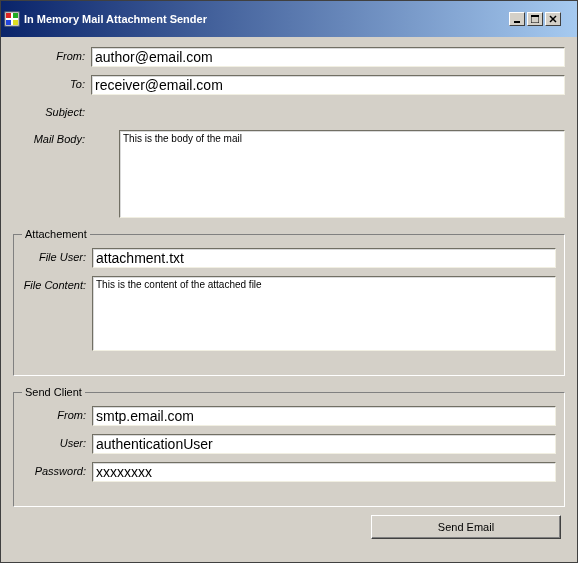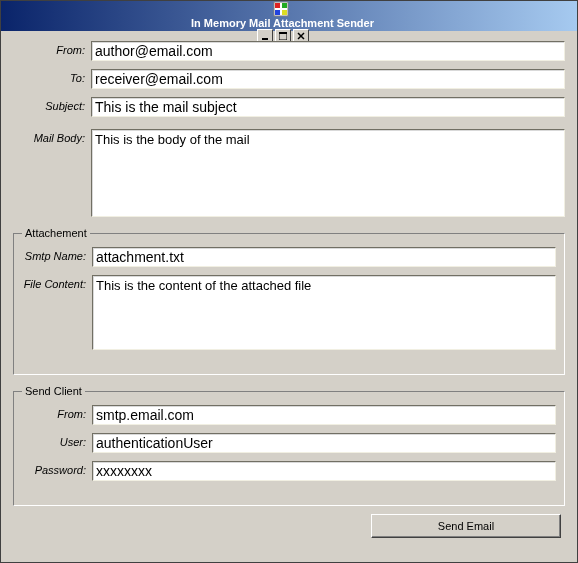--- a/index.html
+++ b/index.html
@@ -14,27 +14,26 @@
     overflow: hidden;
   }
   .window {
     width: 578px;
     height: 563px;
     background: #d4d0c8;
     border: 1px solid #404040;
     position: relative;
   }
   .titlebar {
-    height: 30px;
+    height: 36px;
     background: linear-gradient(to right, #0a246a, #a6caf0);
     display: flex;
     align-items: center;
     padding: 0 16px 0 3px;
     color: #fff;
-    flex-direction: column;
   }
   .titlebar .app-icon {
     width: 16px;
     height: 16px;
     margin-right: 4px;
     display: inline-block;
     position: relative;
   }
   .titlebar .app-icon svg { display:block; }
   .titlebar .title-text {
@@ -91,21 +90,21 @@
     outline: none;
     box-shadow: inset 1px 1px 0 rgba(0,0,0,0.15);
   }
   .textarea-input {
     flex: 1;
     background: #fff;
     border: 1px solid #716f64;
     border-right-color:#f1efe2;
     border-bottom-color:#f1efe2;
     font-family: Tahoma, Arial, sans-serif;
-    font-size: 13px;
+    font-size: 10px;
     padding: 2px 3px;
     outline: none;
     resize: none;
     overflow-y: scroll;
     box-shadow: inset 1px 1px 0 rgba(0,0,0,0.15);
   }
   .mailbody { height: 88px; }
   .filecontent { height: 75px; }
   fieldset.group {
     border: 1px solid #fff;
@@ -187,32 +186,31 @@
       <input class="text-input" type="text" value="author@email.com" style="">
     </div>
 
     <div class="row">
       <div class="label">To:</div>
       <input class="text-input" type="text" value="receiver@email.com" style="">
     </div>
 
     <div class="row">
       <div class="label">Subject:</div>
-      <input class="text-input" type="text" value="This is the mail subject" style="">
-    </div>
-
-    <div class="row" style="margin-top:12px;">
+    </div>
+
+    <div class="row" style="margin-top:12px;gap:28px;">
       <div class="label">Mail Body:</div>
       <textarea class="textarea-input mailbody" style="">This is the body of the mail</textarea>
     </div>
 
     <fieldset class="group">
       <legend>Attachement</legend>
       <div class="row">
-        <div class="label" style="width:74px;">Smtp Name:</div>
+        <div class="label" style="width:74px;">File User:</div>
         <input class="text-input" type="text" value="attachment.txt" style="">
       </div>
       <div class="row" style="margin-bottom:0;">
         <div class="label" style="width:74px;">File Content:</div>
         <textarea class="textarea-input filecontent" style="">This is the content of the attached file</textarea>
       </div>
     </fieldset>
 
     <fieldset class="group">
       <legend>Send Client</legend>

